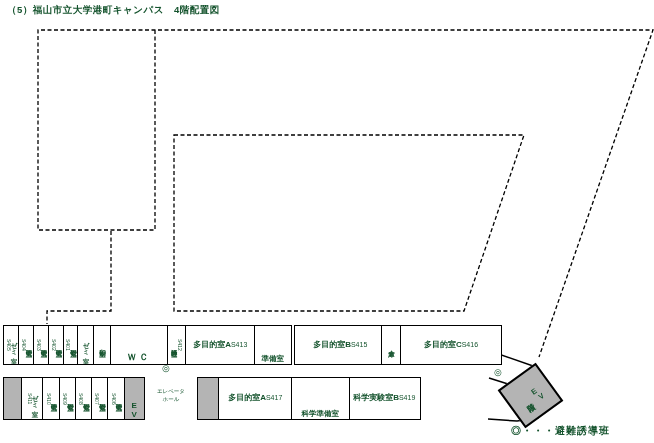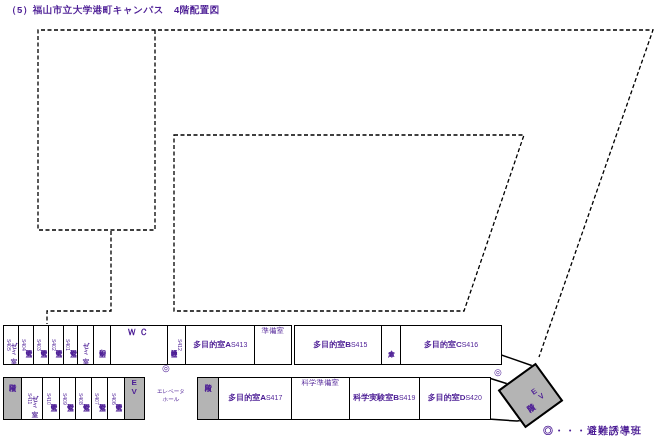--- a/index.html
+++ b/index.html
@@ -1,52 +1,52 @@
 <!DOCTYPE html>
 <html><head>
 <meta charset="utf-8">
 <style>
   html,body{margin:0;padding:0;background:#fff;}
   #stage{
     position:relative;width:654px;height:443px;background:#fff;
-    font-family:"Liberation Sans",sans-serif;color:#4c1d95;overflow:hidden;
+    font-family:"Liberation Sans",sans-serif;color:#14532d;overflow:hidden;
   }
   #outlines{position:absolute;left:0;top:0;}
   .title{
     position:absolute;left:7px;top:4px;font-size:9.5px;font-weight:bold;
     letter-spacing:0.5px;white-space:nowrap;
   }
   .cell{
     position:absolute;box-sizing:border-box;border:1.5px solid #000;
-    background:#fff;display:flex;align-items:flex-start;justify-content:center;
+    background:#fff;display:flex;align-items:flex-end;justify-content:center;
     overflow:hidden;
   }
   .trow{top:325px;height:40px;}
   .brow{top:377px;height:43px;}
   .gray{background:#b4b4b4;}
   .vwrap{display:flex;flex-direction:row;align-items:center;justify-content:center;}
   .vnum{writing-mode:vertical-rl;font-size:5px;line-height:1;white-space:nowrap;}
   .vname{writing-mode:vertical-rl;text-orientation:upright;font-size:6.5px;
     font-weight:bold;line-height:1;letter-spacing:0.5px;white-space:nowrap;}
   .vstair{writing-mode:vertical-rl;text-orientation:upright;font-size:7px;
     font-weight:bold;line-height:1;letter-spacing:1px;}
   .hcell{display:flex;flex-direction:row;align-items:center;justify-content:center;}
   .rname{font-size:8px;font-weight:bold;line-height:1.35;white-space:nowrap;}
   .rnum{font-size:7px;line-height:1.2;white-space:nowrap;}
   .wc{font-size:9px;font-weight:bold;letter-spacing:3px;}
-  .small-h{font-size:7.5px;font-weight:normal;white-space:nowrap;}
+  .small-h{font-size:7.5px;font-weight:bold;white-space:nowrap;}
   .evcol{display:flex;flex-direction:column;align-items:center;font-size:8px;
     font-weight:bold;line-height:1.15;}
   .hall{
     position:absolute;left:146px;top:387px;width:50px;text-align:center;
     font-size:5.5px;line-height:1.5;white-space:nowrap;
   }
   .marker{position:absolute;font-size:9px;line-height:1;}
   .legend{
-    position:absolute;left:543px;top:424px;font-size:10px;font-weight:bold;
+    position:absolute;left:511px;top:424px;font-size:10px;font-weight:bold;
     letter-spacing:1px;white-space:nowrap;
   }
   .tilted{
     position:absolute;left:507px;top:372px;width:47px;height:47px;
     box-sizing:border-box;border:2px solid #000;background:#b4b4b4;
     transform:rotate(-36deg);display:flex;align-items:center;justify-content:center;
     gap:3px;
   }
   .tilted .vstair{font-size:7.5px;}
   .tilted .evcol{font-size:7.5px;margin-top:8px;}
@@ -164,24 +164,20 @@
     <span class="rname">多目的室A</span>
     <span class="rnum">S417</span>
   </div>
   <div class="cell brow hcell" style="left:348px;width:72.5px;">
     <span class="rname">科学実験室B</span>
     <span class="rnum">S419</span>
   </div>
   <div class="cell brow" style="left:291px;width:58.5px;">
     <span class="small-h">科学準備室</span>
   </div>
-  <div class="cell brow hcell" style="left:419px;width:71.5px;">
-    <span class="rname">多目的室D</span>
-    <span class="rnum">S420</span>
-  </div>
 
   <div class="tilted">
     <span class="vstair">階段</span>
     <span class="evcol">
       <span>E</span>
       <span class="ev-v">V</span>
     </span>
   </div>
 
   <span class="marker" style="left:162px;top:364px;">◎</span>

